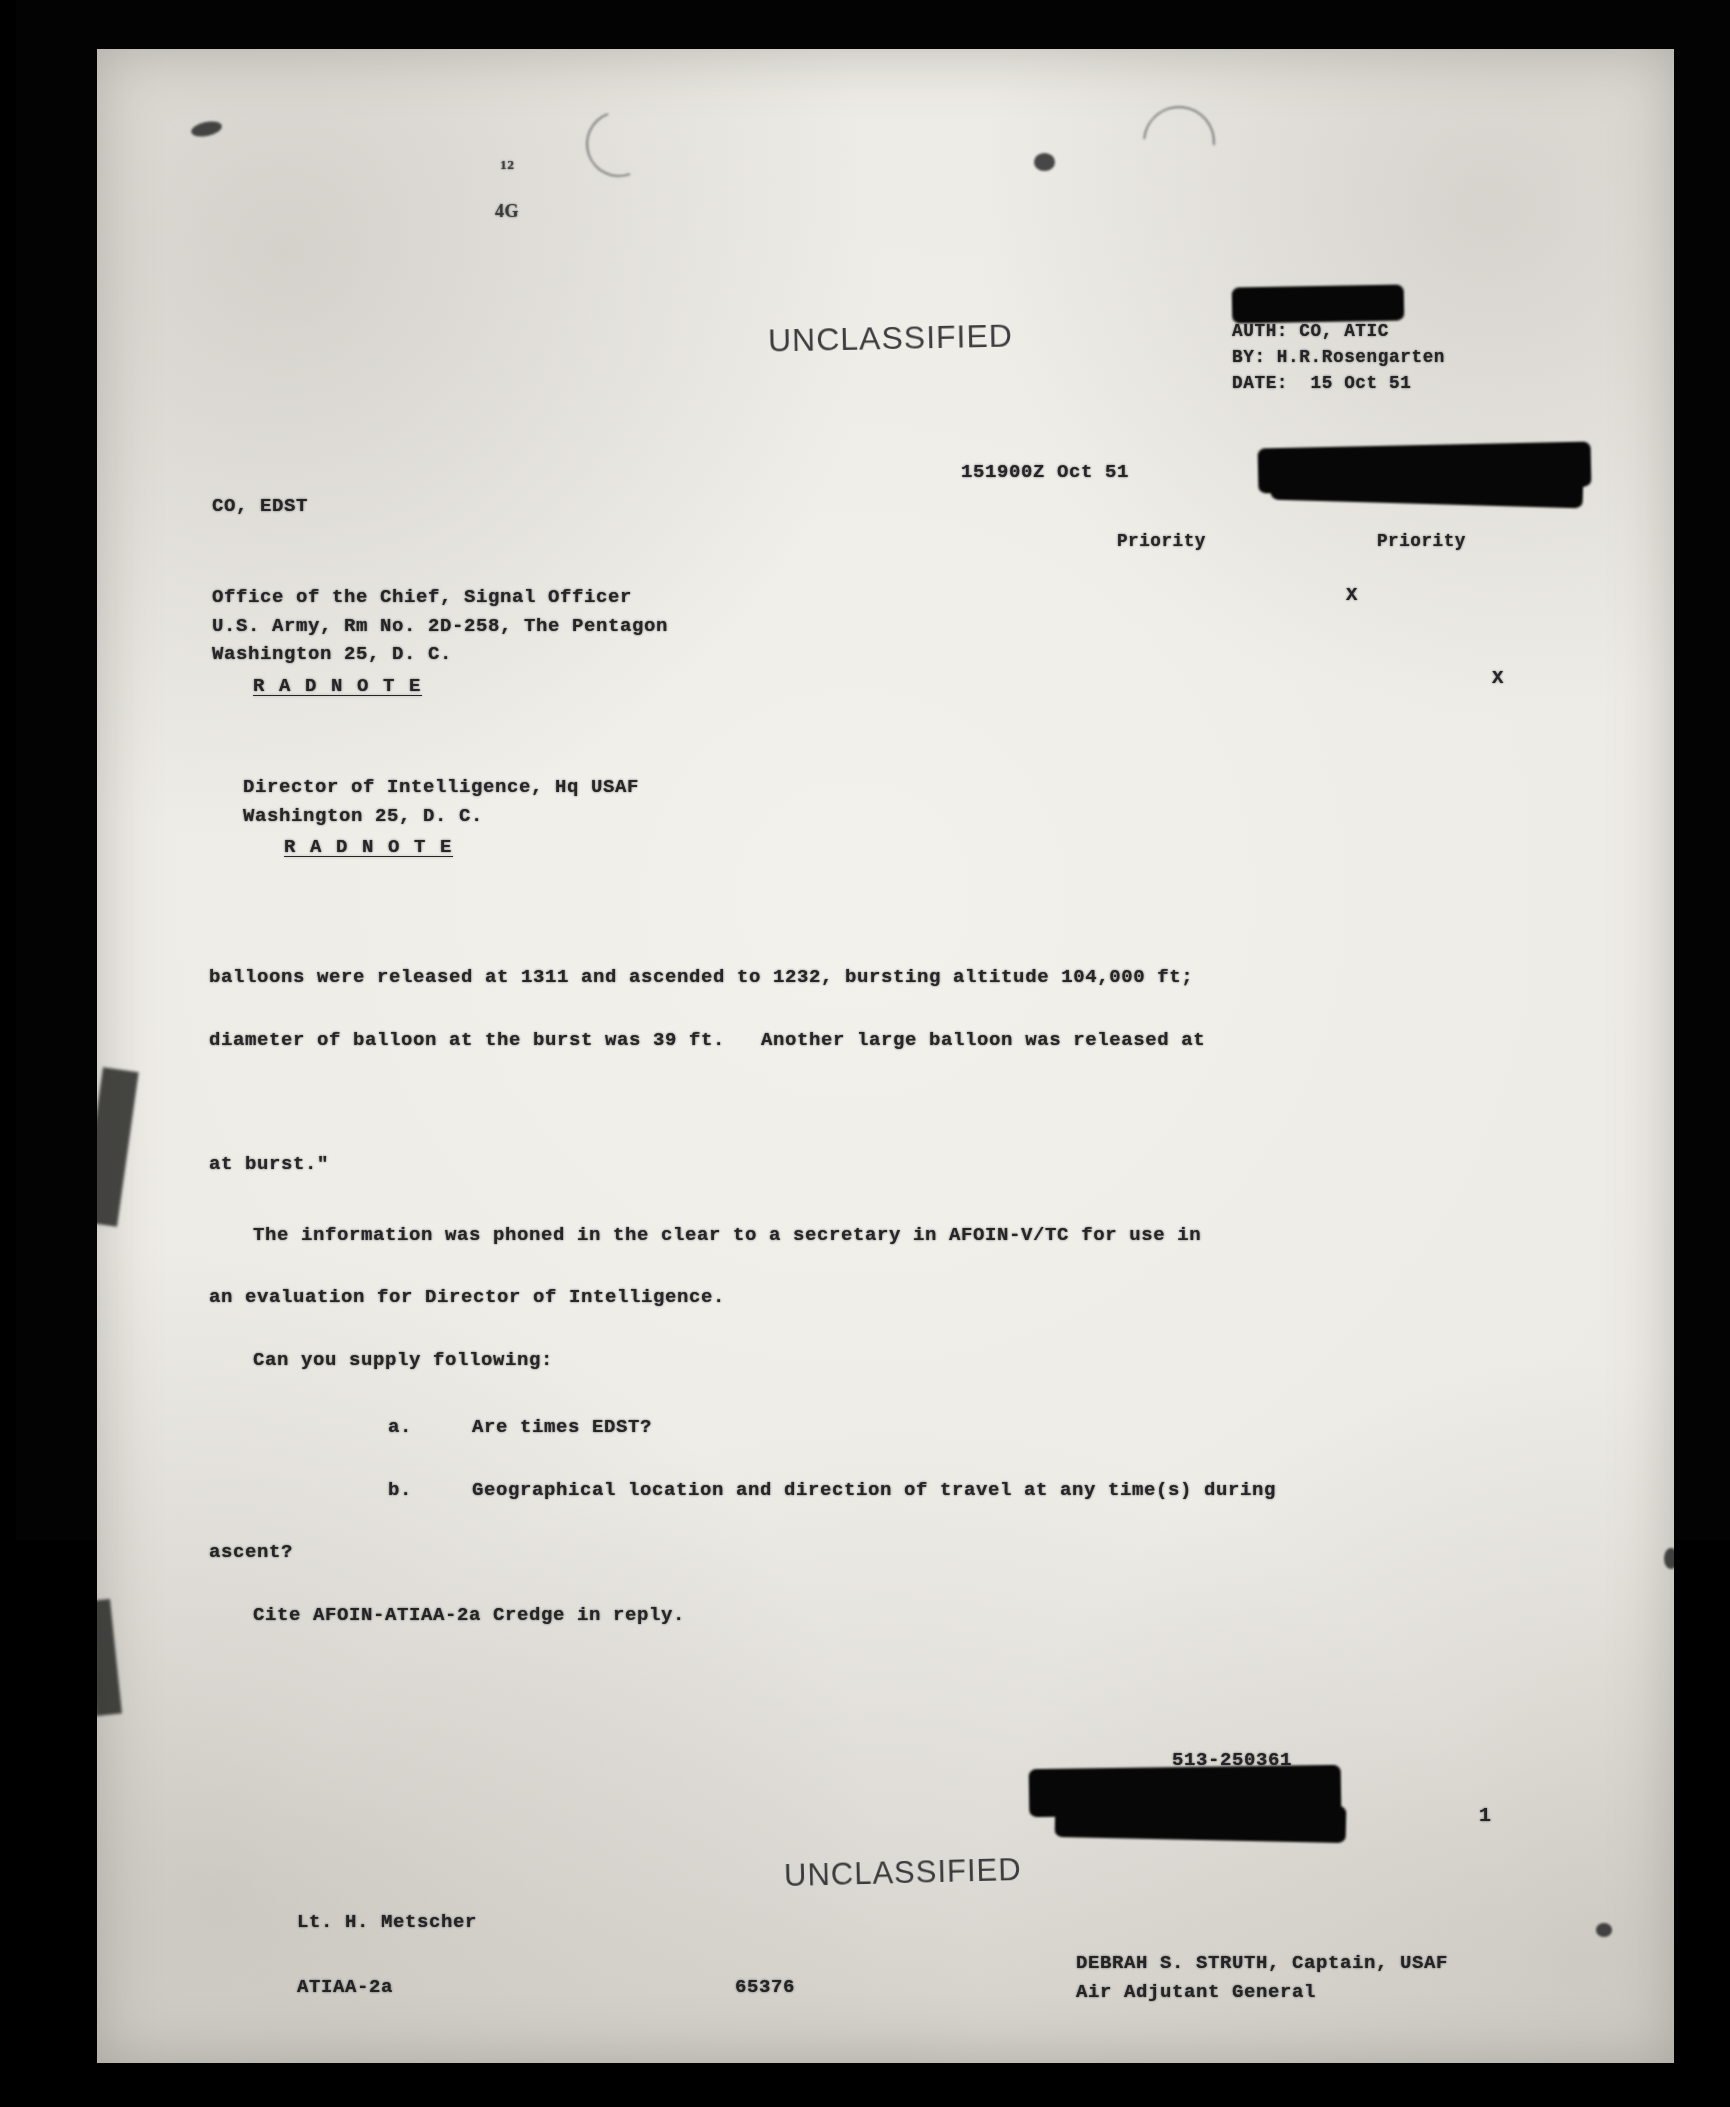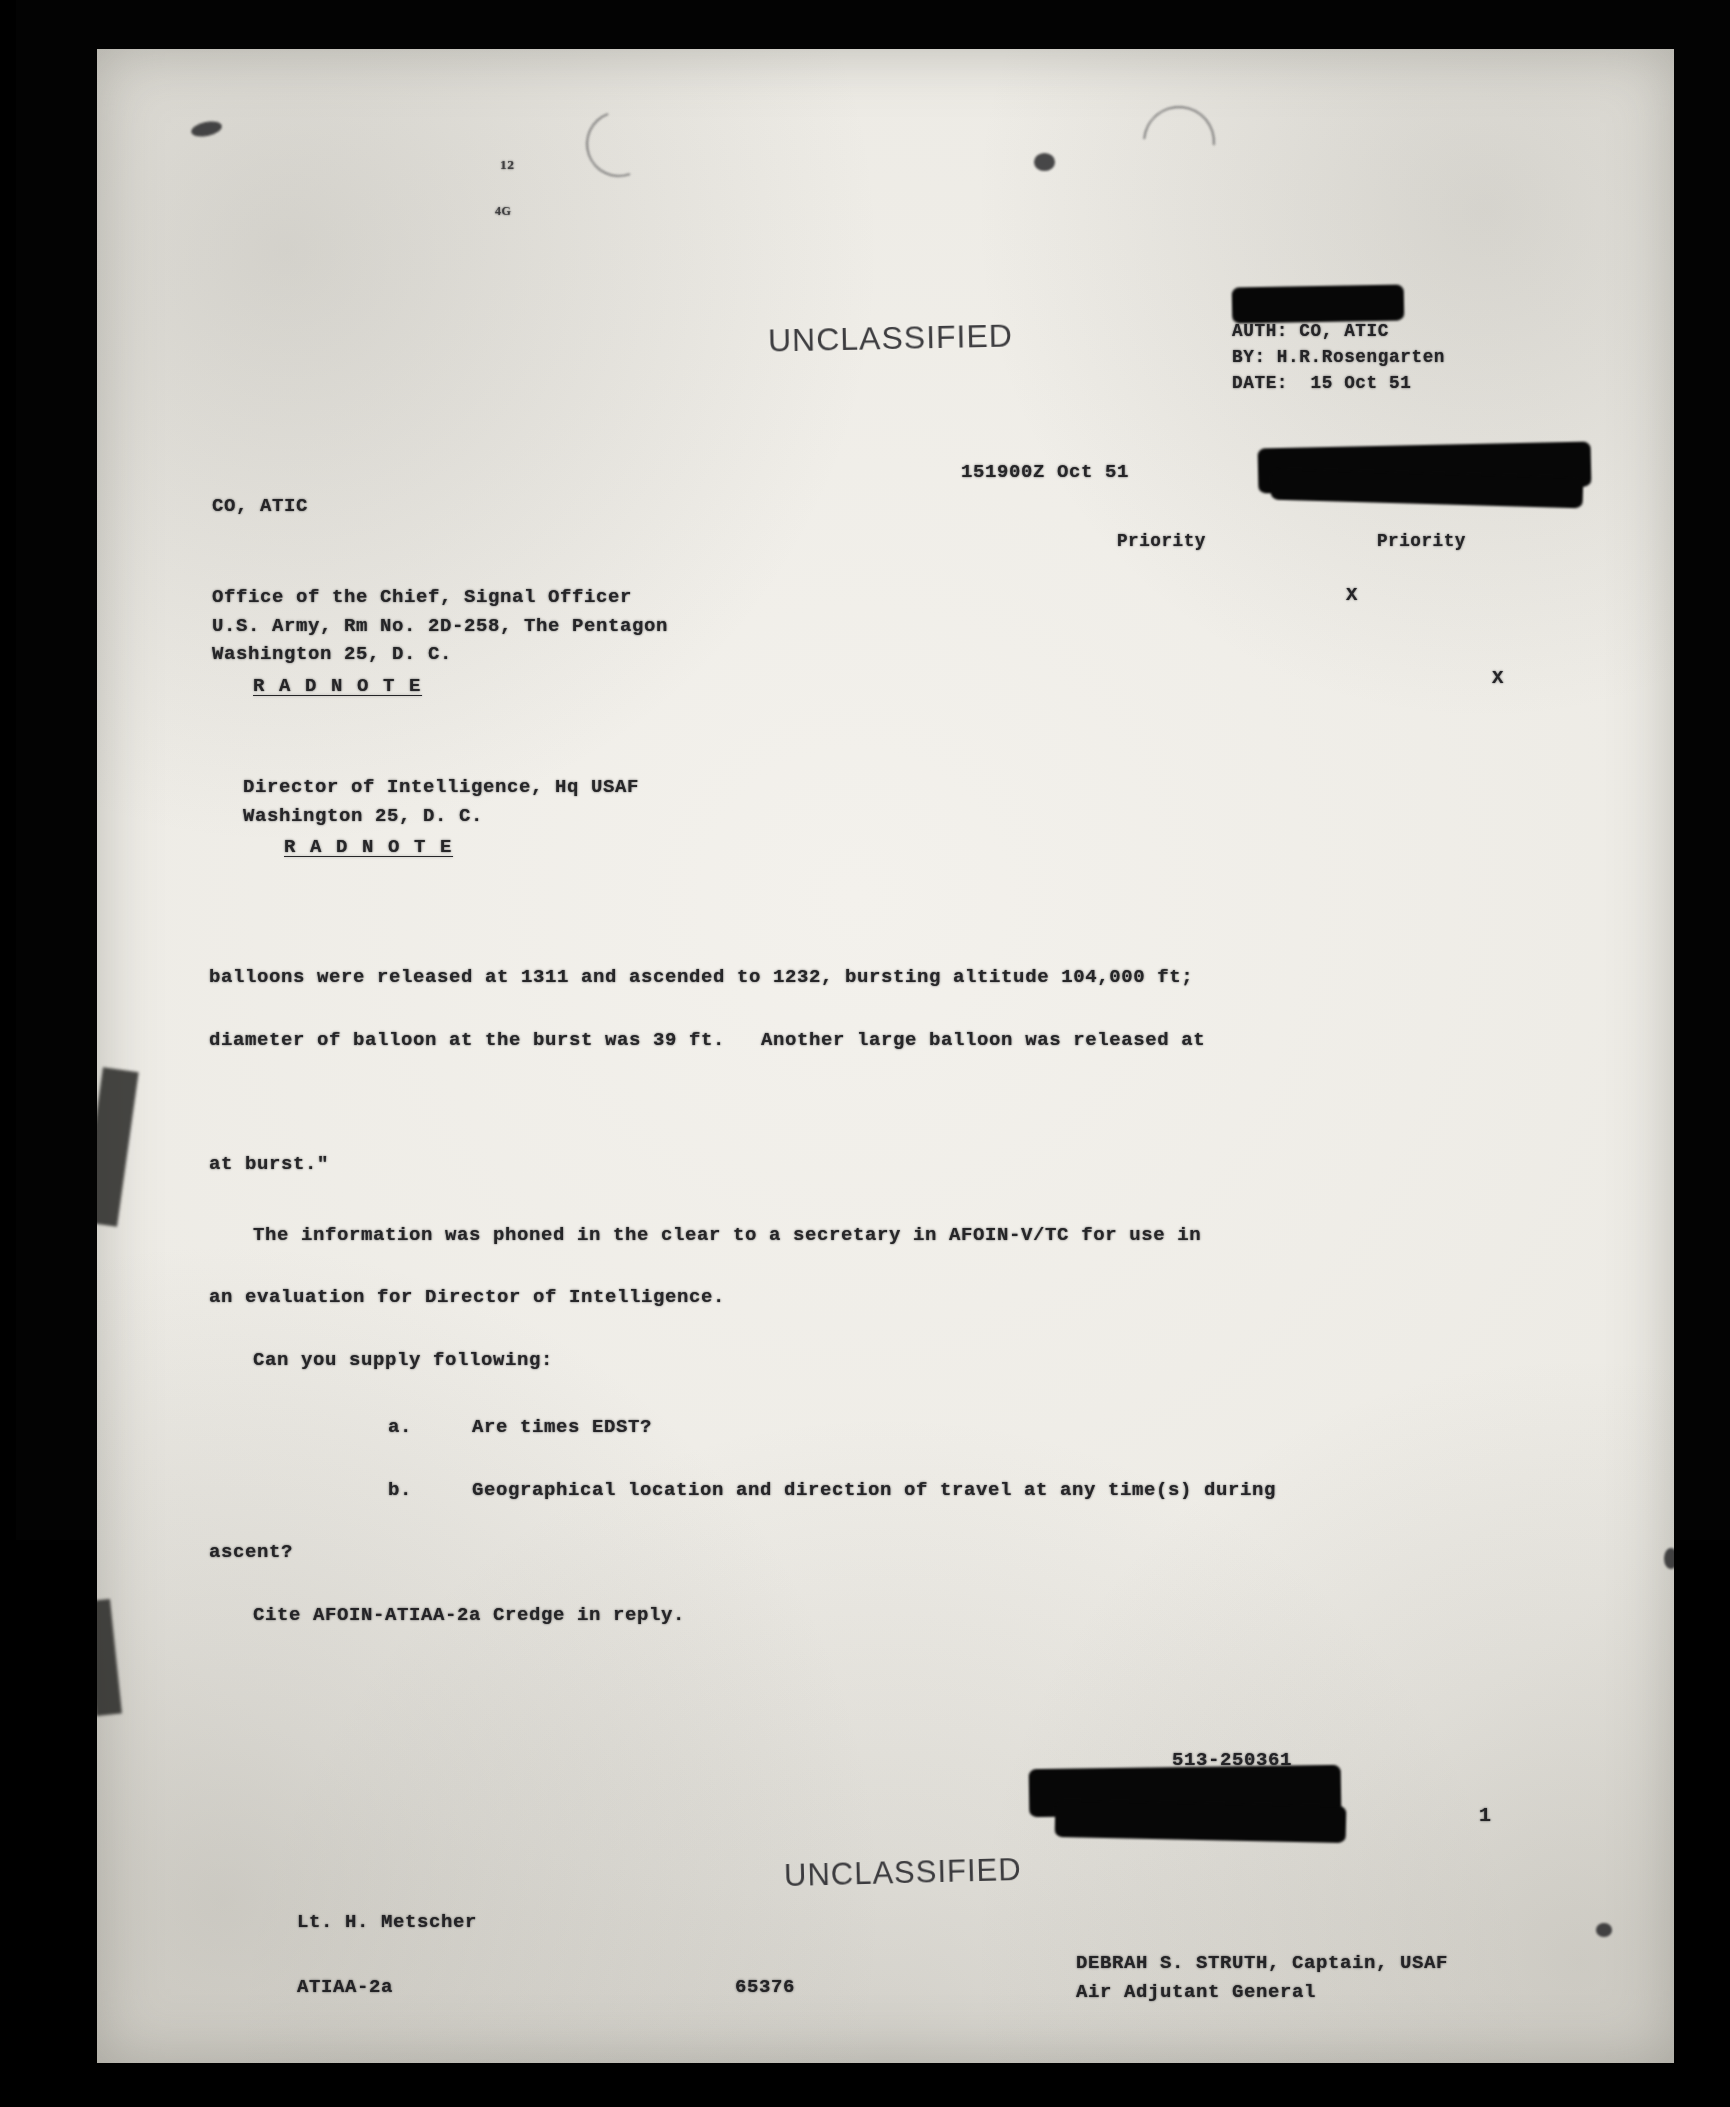--- a/index.html
+++ b/index.html
@@ -137,41 +137,41 @@
     <div class="edge-artifact" style="left:-5.2px;top:1020px;width:36px;height:156px;transform:rotate(8deg);"></div>
     <div class="edge-artifact" style="left:-7.3px;top:1551px;width:26px;height:115px;transform:rotate(-6deg);"></div>
     <div class="arc" style="left:489px;top:62px;width:62px;height:62px;transform:rotate(25deg);"></div>
     <div class="arc" style="left:1046px;top:57px;width:68px;height:68px;transform:rotate(140deg);"></div>
     <div class="speck" style="left:94px;top:73px;width:31px;height:13.5px;transform:rotate(-12deg);"></div>
     <div class="speck" style="left:937px;top:104px;width:21px;height:17.7px;"></div>
     <div class="speck" style="left:1567px;top:1499px;width:13.5px;height:21px;"></div>
     <div class="speck" style="left:1499px;top:1874px;width:15.6px;height:13.5px;"></div>
 
     <div class="pen-mark typed t34" style="left:403px;top:104px;font-size:13.5px;">12</div>
-    <div class="pen-mark typed t34" style="left:398px;top:151px;font-size:12px;">4G</div>
+    <div class="pen-mark typed t34" style="left:398px;top:151px;font-size:18px;">4G</div>
 
     <div id="stamp-top" class="stamp">UNCLASSIFIED</div>
     <div id="stamp-bottom" class="stamp">UNCLASSIFIED</div>
 
     <div class="typed t34" style="left:1135px;top:271px;">AUTH: CO, ATIC</div>
     <div class="typed t34" style="left:1135px;top:297px;">BY: H.R.Rosengarten</div>
     <div class="typed t34" style="left:1135px;top:323px;">DATE:  15 Oct 51</div>
 
     <div class="redaction" id="redact-1"></div>
     <div class="redaction" id="redact-2"></div>
     <div class="redaction" id="redact-2b"></div>
 
     <div class="typed t36" style="left:864px;top:411px;">151900Z Oct 51</div>
 
     <div class="typed t34" style="left:1020px;top:481px;letter-spacing:0.5px;">Priority</div>
     <div class="typed t34" style="left:1280px;top:481px;letter-spacing:0.5px;">Priority</div>
     <div class="typed t36" style="left:1249px;top:534px;">X</div>
     <div class="typed t36" style="left:1395px;top:617px;">X</div>
 
-    <div class="typed t36" style="left:115px;top:445px;">CO, ATIC</div>
+    <div class="typed t36" style="left:115px;top:445px;">CO, EDST</div>
 
     <div class="typed t36" style="left:115px;top:536px;">Office of the Chief, Signal Officer</div>
     <div class="typed t36" style="left:115px;top:565px;">U.S. Army, Rm No. 2D-258, The Pentagon</div>
     <div class="typed t36" style="left:115px;top:593px;">Washington 25, D. C.</div>
     <div class="typed t36 ul" style="left:156px;top:625px;letter-spacing:1.6px;">R A D N O T E</div>
 
     <div class="typed t36" style="left:146px;top:726px;">Director of Intelligence, Hq USAF</div>
     <div class="typed t36" style="left:146px;top:755px;">Washington 25, D. C.</div>
     <div class="typed t36 ul" style="left:187px;top:786px;letter-spacing:1.6px;">R A D N O T E</div>
 

